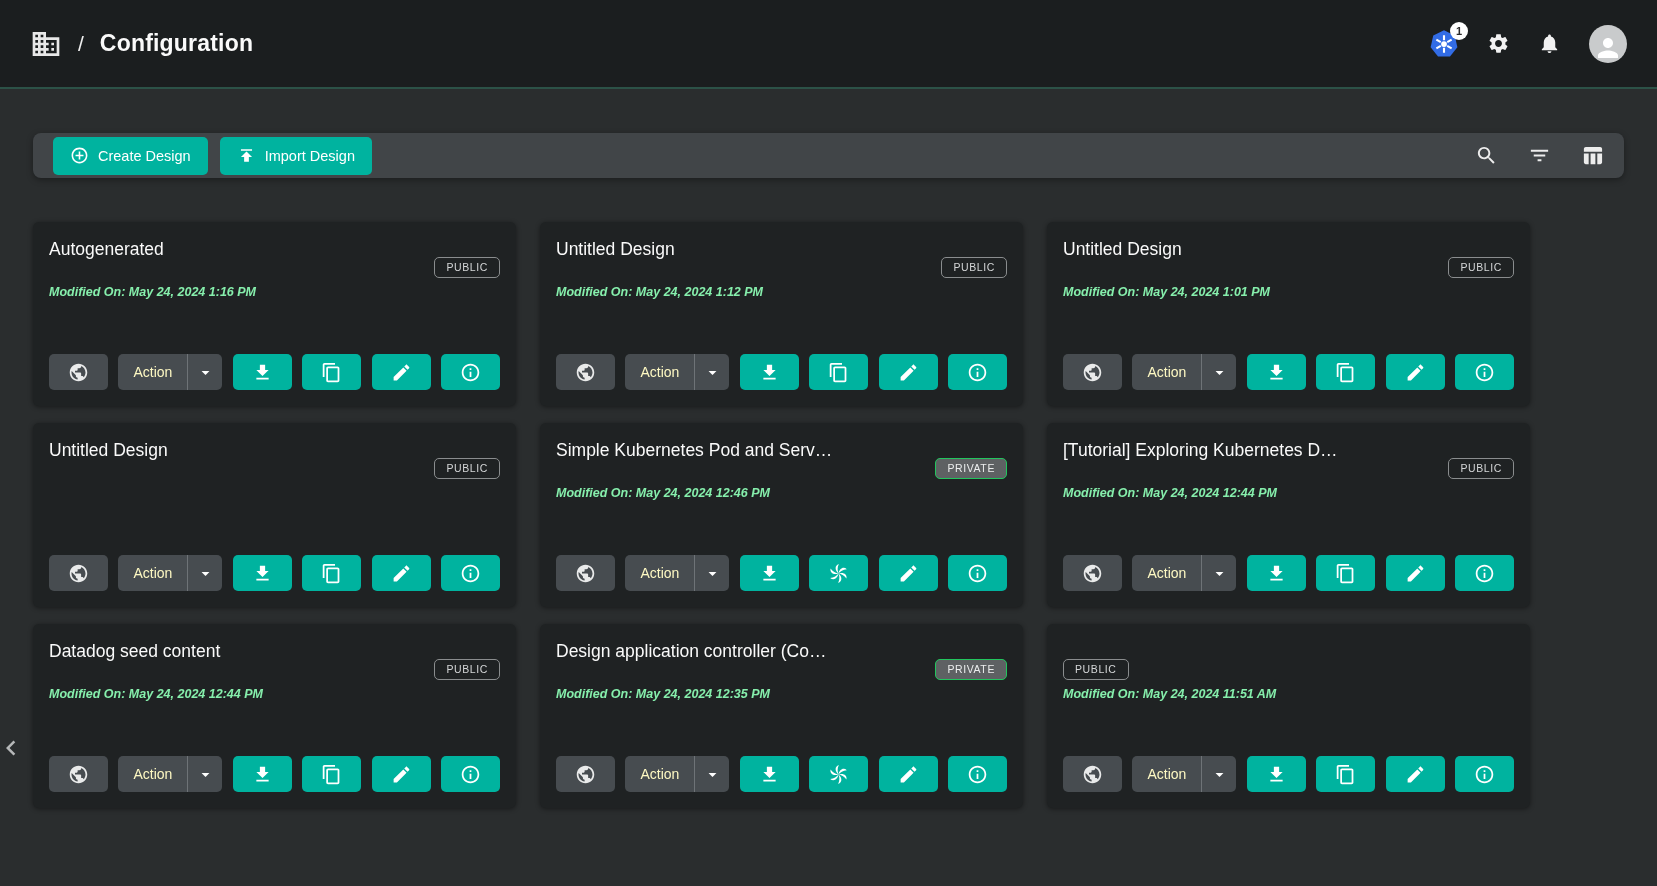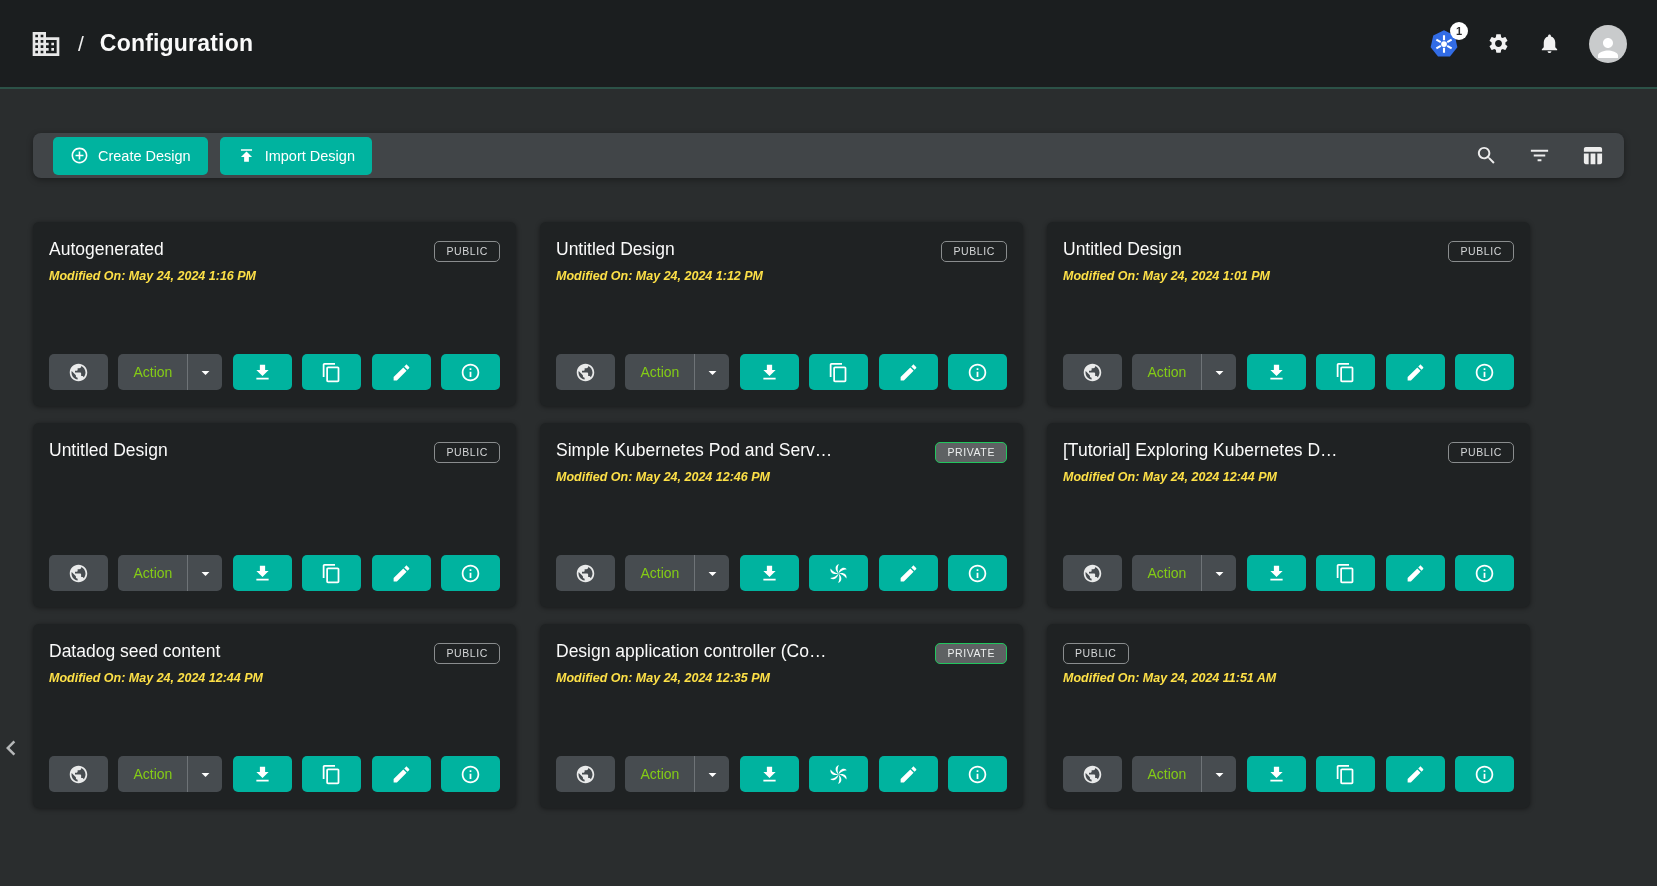--- a/index.html
+++ b/index.html
@@ -38,37 +38,37 @@
 
   
   .grid { margin:44px 127px 0 33px; display:grid;
           grid-template-columns:repeat(3,1fr); gap:17px 24px; }
   .card { background:#1f2223; border-radius:6px; height:184px; padding:17px 16px 16px 16px;
           display:flex; flex-direction:column; box-shadow:0 1px 5px rgba(0,0,0,.45); }
   .card-top { display:flex; justify-content:space-between; align-items:flex-start; }
   .card-title { color:#fafafa; font-size:17.5px; font-weight:400; white-space:nowrap;
                 overflow:hidden; text-overflow:ellipsis; padding-right:10px; }
   .chip { flex-shrink:0; font-size:10.5px; letter-spacing:.6px; border-radius:5px;
-          padding:4px 11px; line-height:1; margin-top:2px; }
+          padding:4px 11px; line-height:1; margin-top:18px; }
   .chip-public { border:1px solid #8a8d8e; color:#d4d6d7; background:transparent; }
   .chip-private { border:1px solid #22c55e; color:#eceeee; background:#5e6163; }
   .card-modified { margin-top:7px; font-style:italic; font-weight:600;
-                   font-size:12.5px; color:#fde047; }
+                   font-size:12.5px; color:#86efac; }
   .card-spacer { flex:1; }
   .card-actions { display:flex; align-items:center; justify-content:space-between; }
   .cbtn { height:36px; border:none; border-radius:5px; display:flex; align-items:center;
           justify-content:center; cursor:pointer; }
   .cbtn svg { width:21px; height:21px; fill:#ffffff; display:block; }
   .cbtn-dark { background:#474c50; }
   .cbtn-teal { background:#00B39F; width:59px; }
   .globe-btn { width:59px; }
   .globe-btn svg { fill:#e9eaea; }
   .action-split { display:flex; height:36px; background:#474c50; border-radius:5px;
                   overflow:hidden; cursor:pointer; }
-  .action-label { display:flex; align-items:center; padding:0 15px; color:#84cc16;
+  .action-label { display:flex; align-items:center; padding:0 15px; color:#fef9c3;
                   font-size:14px; }
   .action-divider { width:1px; background:#6e7377; }
   .action-caret { width:34px; display:flex; align-items:center; justify-content:center; }
   .action-caret svg { width:19px; height:19px; fill:#ffffff; }
 
   
   .left-chevron { position:fixed; left:-4px; top:733px; cursor:pointer; }
   .left-chevron svg { width:30px; height:30px; fill:#b6b8b9; }
 </style>
 </head>

